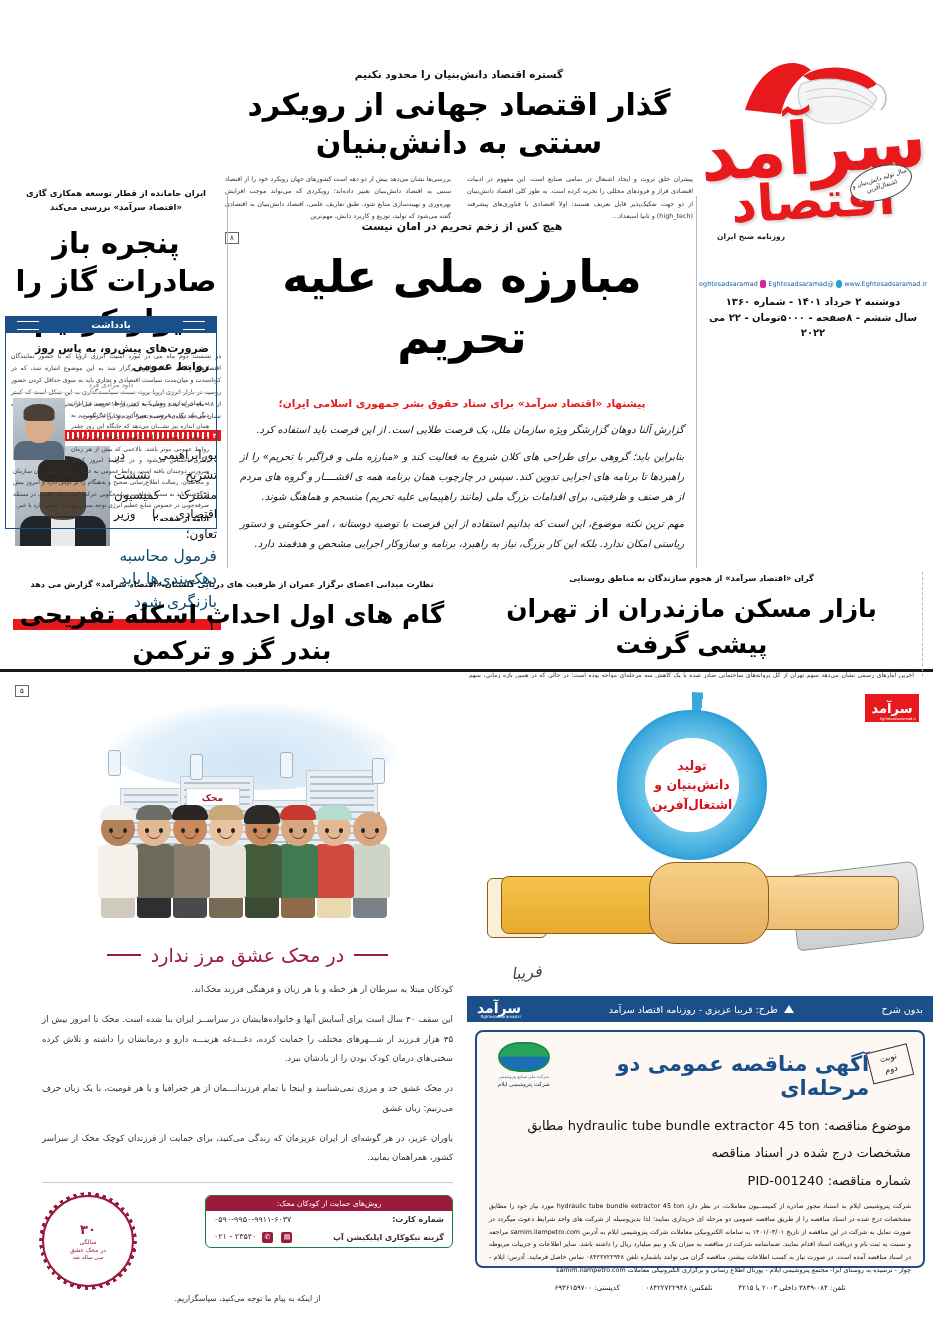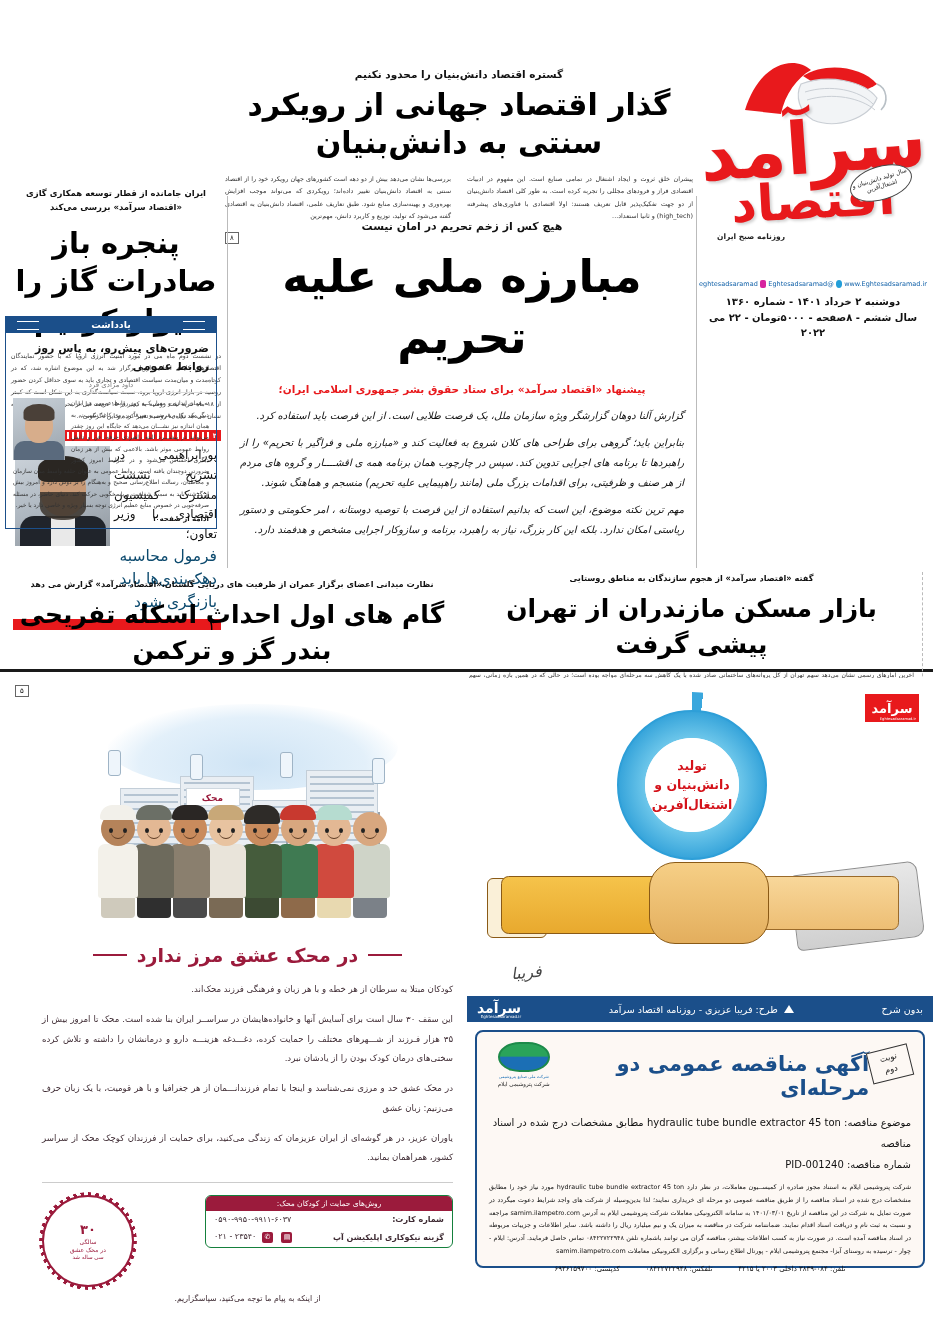--- a/index.html
+++ b/index.html
@@ -124,21 +124,21 @@
   .main-story {
     position: absolute; top: 196px; right: 236px; width: 470px;
     border-right: 1px solid #bbb; border-left: 1px solid #bbb;
     padding: 6px 12px 0 12px; height: 372px;
   }
   .ms-kicker { font-size: 11px; font-weight: bold; color:#111; text-align:center; margin-top: 18px; }
   .ms-title {
     font-size: 45px; font-weight: bold; color:#000; text-align:center;
     line-height: 1.35; margin-top: 14px; letter-spacing:-1px;
   }
-  .ms-lede { font-size: 10.5px; font-weight: bold; color:#e8191c; text-align:center; margin-top: 12px; line-height:1.7; }
+  .ms-lede { font-size: 10.5px; font-weight: bold; color:#e8191c; text-align:center; margin-top: 26px; line-height:1.7; }
   .ms-body { font-size: 10px; color:#111; line-height: 2.0; text-align: justify; margin-top: 8px; }
   .ms-body p { margin-bottom: 7px; font-style: italic; }
 
   
   .note-col { position: absolute; top: 316px; right: 716px; width: 212px; }
   .note-head {
     background: #1b4f8a; color: #fff; height: 17px;
     display:flex; align-items:center; justify-content:center;
     font-size: 9.5px; font-weight: bold; position: relative;
   }
@@ -217,21 +217,21 @@
   .kid-body { width: 40px; height: 54px; margin: -2px auto 0; border-radius: 7px 7px 3px 3px; }
   .kid-legs { width: 34px; height: 20px; margin: 0 auto; background:#4a4a4a; border-radius:0 0 4px 4px; }
   .kid-hat { position:absolute; top:-7px; left:50%; transform:translateX(-50%);
     width:36px;height:15px;border-radius:14px 14px 3px 3px; }
 
   .mahak-head {
     display:flex; align-items:center; justify-content:center; gap:10px;
     margin-top: 16px;
   }
   .mahak-head .rule { width: 34px; height:1.5px; background:#9b1b3c; }
-  .mahak-title { font-size: 19px; font-weight: bold; color:#9b1b3c; letter-spacing:0.5px; }
+  .mahak-title { font-size: 19px; font-weight: normal; color:#9b1b3c; letter-spacing:0.5px; }
   .mahak-body { margin-top: 14px; font-size: 8.6px; color:#3e2b33; line-height: 2.25; text-align: justify; }
   .mahak-body p { margin-bottom: 11px; }
   .mahak-sep { height:1px; background:#ccc; margin: 14px 0 12px; }
   .mahak-foot { display:flex; align-items:flex-start; justify-content:space-between; }
   .mahak-contact { width: 248px; border:1px solid #15803d; border-radius:6px; overflow:hidden; }
   .mc-head { background:#9b1b3c; color:#fff; font-size:7.5px; text-align:center; padding:3px 0; }
   .mc-row { display:flex; align-items:center; justify-content:space-between;
     padding: 4px 8px; font-size: 8px; color:#3e2b33; }
   .mc-row .lbl { font-weight:bold; }
   .mc-icon { display:inline-block; width:11px;height:11px;border-radius:2px;
@@ -333,21 +333,21 @@
   }
   .tender-logo { width: 78px; height: 58px; text-align:center; }
   .tl-mark {
     width: 52px; height: 30px; margin: 0 auto;
     border: 2px solid #1d8a4a; border-radius: 50%/60%;
     background: linear-gradient(180deg,#2aa35a 46%, #1b6fb5 52%);
     position:relative;
   }
   .tl-t1 { font-size: 4.2px; color:#1b6fb5; margin-top:2px; }
   .tl-t2 { font-size: 5.5px; color:#222; margin-top:2px; }
-  .tender-meta { font-size: 10px; color:#111; margin-top: 12px; line-height: 2.1; }
+  .tender-meta { font-size: 13px; color:#111; margin-top: 12px; line-height: 2.1; }
   .tender-body { font-size: 6.4px; color:#111; line-height: 2.0; text-align: justify; margin-top: 6px; }
   .tender-contact { font-size: 7px; color:#111; margin-top: 7px; text-align:center; }
   .tc-line { display:flex; justify-content:center; gap: 26px; margin-top: 3px; }
   .ltr { direction: ltr; display:inline-block; unicode-bidi: isolate; }
 </style>
 </head>
 <body>
 
 <div class="page">
 
@@ -446,21 +446,21 @@
               <div class="np-head"></div>
               <div class="np-hair"></div>
           </div>
           <div class="note-text">به همان اندازه و معیار کــه روز روابط عمومی در ایران دیگر یک روز و فرضی و صرفاً بر روی کاغذ نیســت، به همان اندازه نیز نشـــان می‌دهد که جایگاه این روز چقدر می‌تواند در پیشـــرد البته راهبردی حرفه، فن و دانش روابط عمومی موثر باشد. بالاعمی که بیش از هر زمان دیگری احساس می‌شود و در شرایط امروز کشور ضرورتی دوچندان یافته است. روابط عمومی به عنوان حلقه واسط میان سازمان و مخاطبان، رسالت اطلاع‌رسانی صحیح و به‌هنگام را بر دوش دارد و امروز بیش از گذشته باید به سمت شفافیت و پاسخگویی حرکت کند. دنیای حاضر، در مسئله صرفه‌جویی در خصوص منابع عظیم انرژی توجه بسیار ویژه و خاصی دارد یا خیر.</div>
         </div>
         <div class="note-cont">ادامه از صفحه ۲</div>
       </div>
     </div>
 
     <div class="bh-right">
-      <div class="bh-kicker">گفته «اقتصاد سرآمد» از هجوم سازندگان به مناطق روستایی</div>
+      <div class="bh-kicker">گران «اقتصاد سرآمد» از هجوم سازندگان به مناطق روستایی</div>
       <div class="bh-title">بازار مسکن مازندران از تهران پیشی گرفت</div>
       <div class="bh-body">آخرین آمارهای رسمی نشان می‌دهد سهم تهران از کل پروانه‌های ساختمانی صادر شده با یک کاهش سه مرحله‌ای مواجه بوده است؛ در حالی که در همین بازه زمانی، سهم شهرهای شمالی از سرمایه‌گذاری‌های ساختمانی در قالب ساخت‌وساز‌های جدید و صدور پروانه‌های ساختمانی افزایشی یافته است. در واقع روند حجم ساخت‌وساز در پایتخت با روند شهرهای شمالی به واسطه رشد ...</div>
       <div class="bh-pn"><span class="page-num">۲</span></div>
     </div>
 
     <div class="bh-left">
       <div class="bh-kicker">نظارت میدانی اعضای برگزار عمران از ظرفیت های دریایی گلستان،«اقتصاد سرآمد» گزارش می دهد</div>
       <div class="bh-title">گام های اول احداث اسکله تفریحی بندر گز و ترکمن</div>
       <div style="text-align:left; margin-top:10px;">
         <span class="page-num">۵</span>

